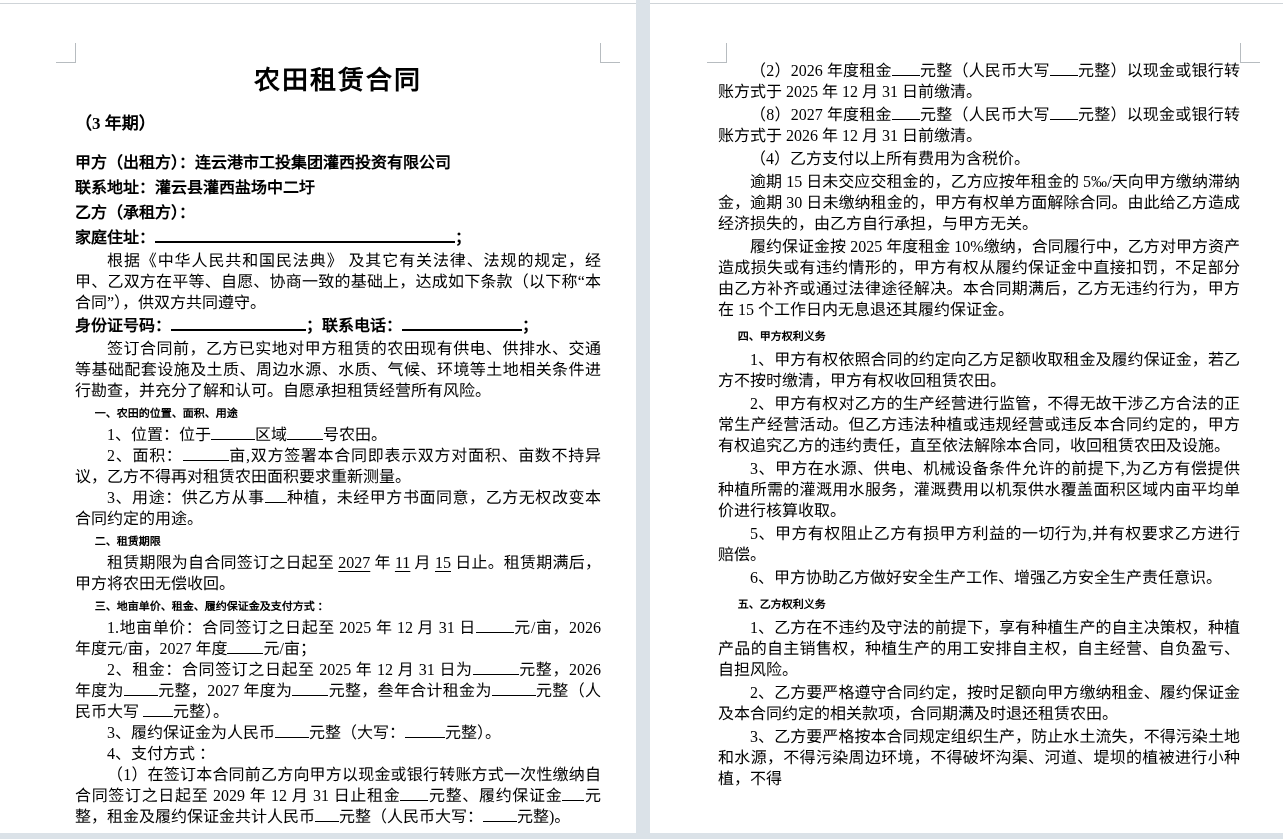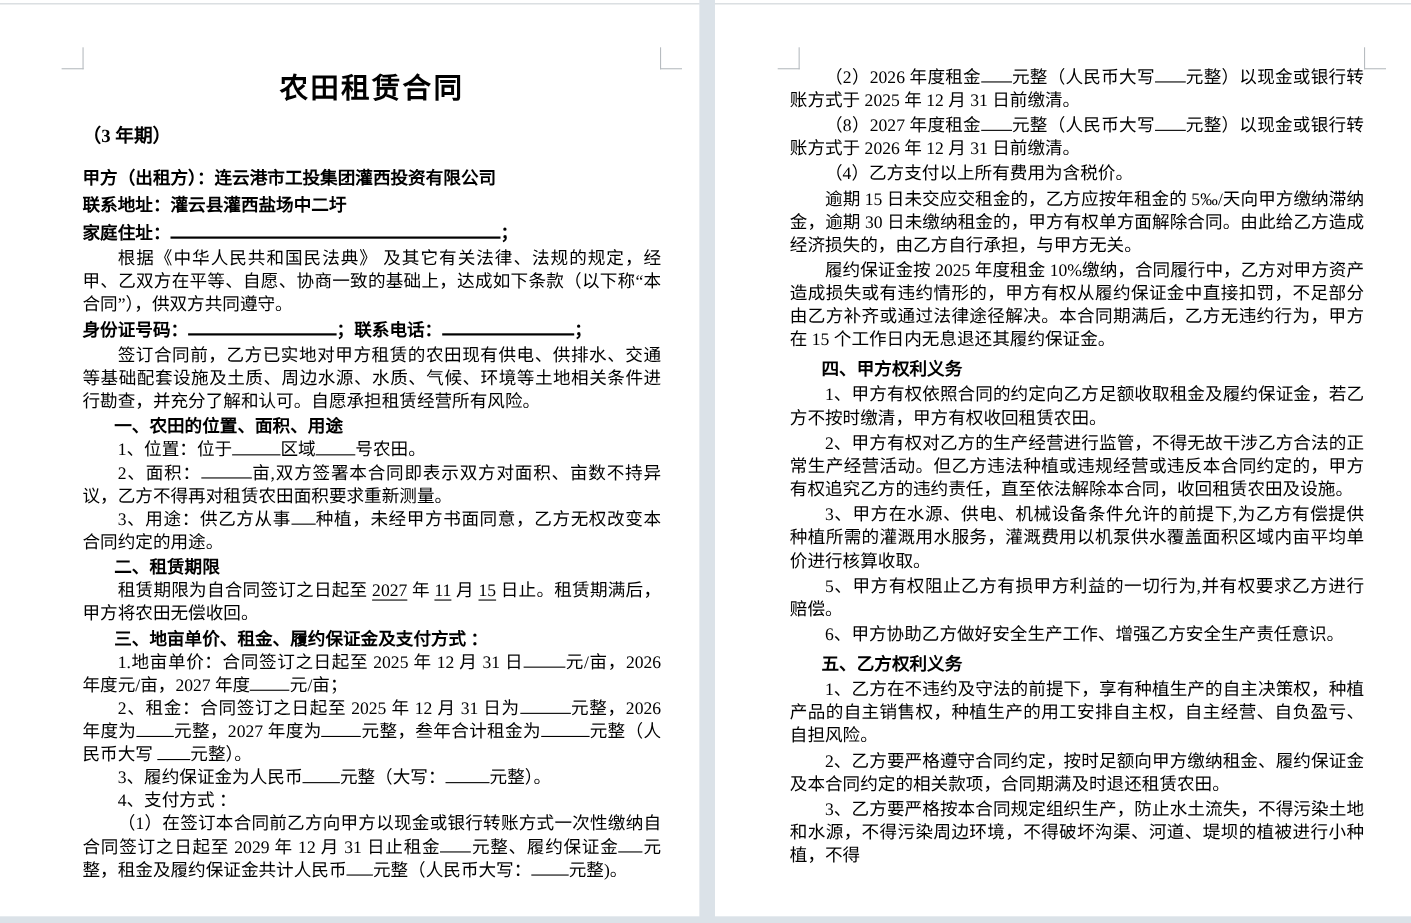--- a/index.html
+++ b/index.html
@@ -28,21 +28,21 @@
   .doc-title{
     font-size:26px;font-weight:700;text-align:center;letter-spacing:2px;
     margin-top:60px;line-height:34px;
   }
   .doc-subtitle{
     font-size:17px;font-weight:700;text-align:left;
     margin-top:15px;margin-bottom:15px;line-height:22px;
   }
   .label{font-size:16px;font-weight:700;line-height:25px;}
   .body{font-size:16px;line-height:21px;text-align:justify;text-indent:2em;}
-  .heading{font-size:16px;font-weight:700;line-height:21px;text-indent:1.8em;margin-top:2px;}
+  .heading{font-size:11px;font-weight:700;line-height:21px;text-indent:1.8em;margin-top:2px;}
   .page2 .body{margin-bottom:2px;}
   .page2 .heading{margin-top:6px;margin-bottom:2px;}
   .blank{
     display:inline-block;height:13px;
     border-bottom:1px solid #000;
   }
   .label .blank{border-bottom-width:2px;height:14px;}
   .ul{text-decoration:underline;text-underline-offset:3px;}
 </style>
 </head>
@@ -54,20 +54,21 @@
   <div class="topwhite" style="left:650px;width:633px;"></div>
 
   <div class="page page1">
     <div class="cropmark cm-tl" style="left:56px;top:39px;"></div>
     <div class="cropmark cm-tr" style="left:600px;top:39px;"></div>
     <div class="content" id="page1-content">
         <div class="para doc-title"><span>农田租赁合同</span></div>
         <div class="para doc-subtitle"><span>（3 年期）</span></div>
         <div class="para label"><span>甲方（出租方）：连云港市工投集团灌西投资有限公司</span></div>
         <div class="para label"><span>联系地址：灌云县灌西盐场中二圩</span></div>
+        <div class="para label"><span>乙方（承租方）：</span></div>
         <div class="para label"><span>家庭住址：</span><span class="blank" style="width: 300px;"></span><span>；</span></div>
         <div class="para body"><span>根据《中华人民共和国民法典》 及其它有关法律、法规的规定，经甲、乙双方在平等、自愿、协商一致的基础上，达成如下条款（以下称“本合同”），供双方共同遵守。</span></div>
         <div class="para label"><span>身份证号码：</span><span class="blank" style="width: 135px;"></span><span>；联系电话：</span><span class="blank" style="width: 120px;"></span><span>；</span></div>
         <div class="para body"><span>签订合同前，乙方已实地对甲方租赁的农田现有供电、供排水、交通等基础配套设施及土质、周边水源、水质、气候、环境等土地相关条件进行勘查，并充分了解和认可。自愿承担租赁经营所有风险。</span></div>
         <div class="para heading"><span>一、农田的位置、面积、用途</span></div>
         <div class="para body"><span>1、位置：位于</span><span class="blank" style="width: 44px;"></span><span>区域</span><span class="blank" style="width: 36px;"></span><span>号农田。</span></div>
         <div class="para body"><span>2、面积：</span><span class="blank" style="width: 46px;"></span><span>亩,双方签署本合同即表示双方对面积、亩数不持异议，乙方不得再对租赁农田面积要求重新测量。</span></div>
         <div class="para body"><span>3、用途：供乙方从事</span><span class="blank" style="width: 22px;"></span><span>种植，未经甲方书面同意，乙方无权改变本合同约定的用途。</span></div>
         <div class="para heading"><span>二、租赁期限</span></div>
         <div class="para body"><span>租赁期限为自合同签订之日起至 </span><span class="ul">2027</span><span> 年 </span><span class="ul">11</span><span> 月 </span><span class="ul">15</span><span> 日止。租赁期满后，甲方将农田无偿收回。</span></div>

